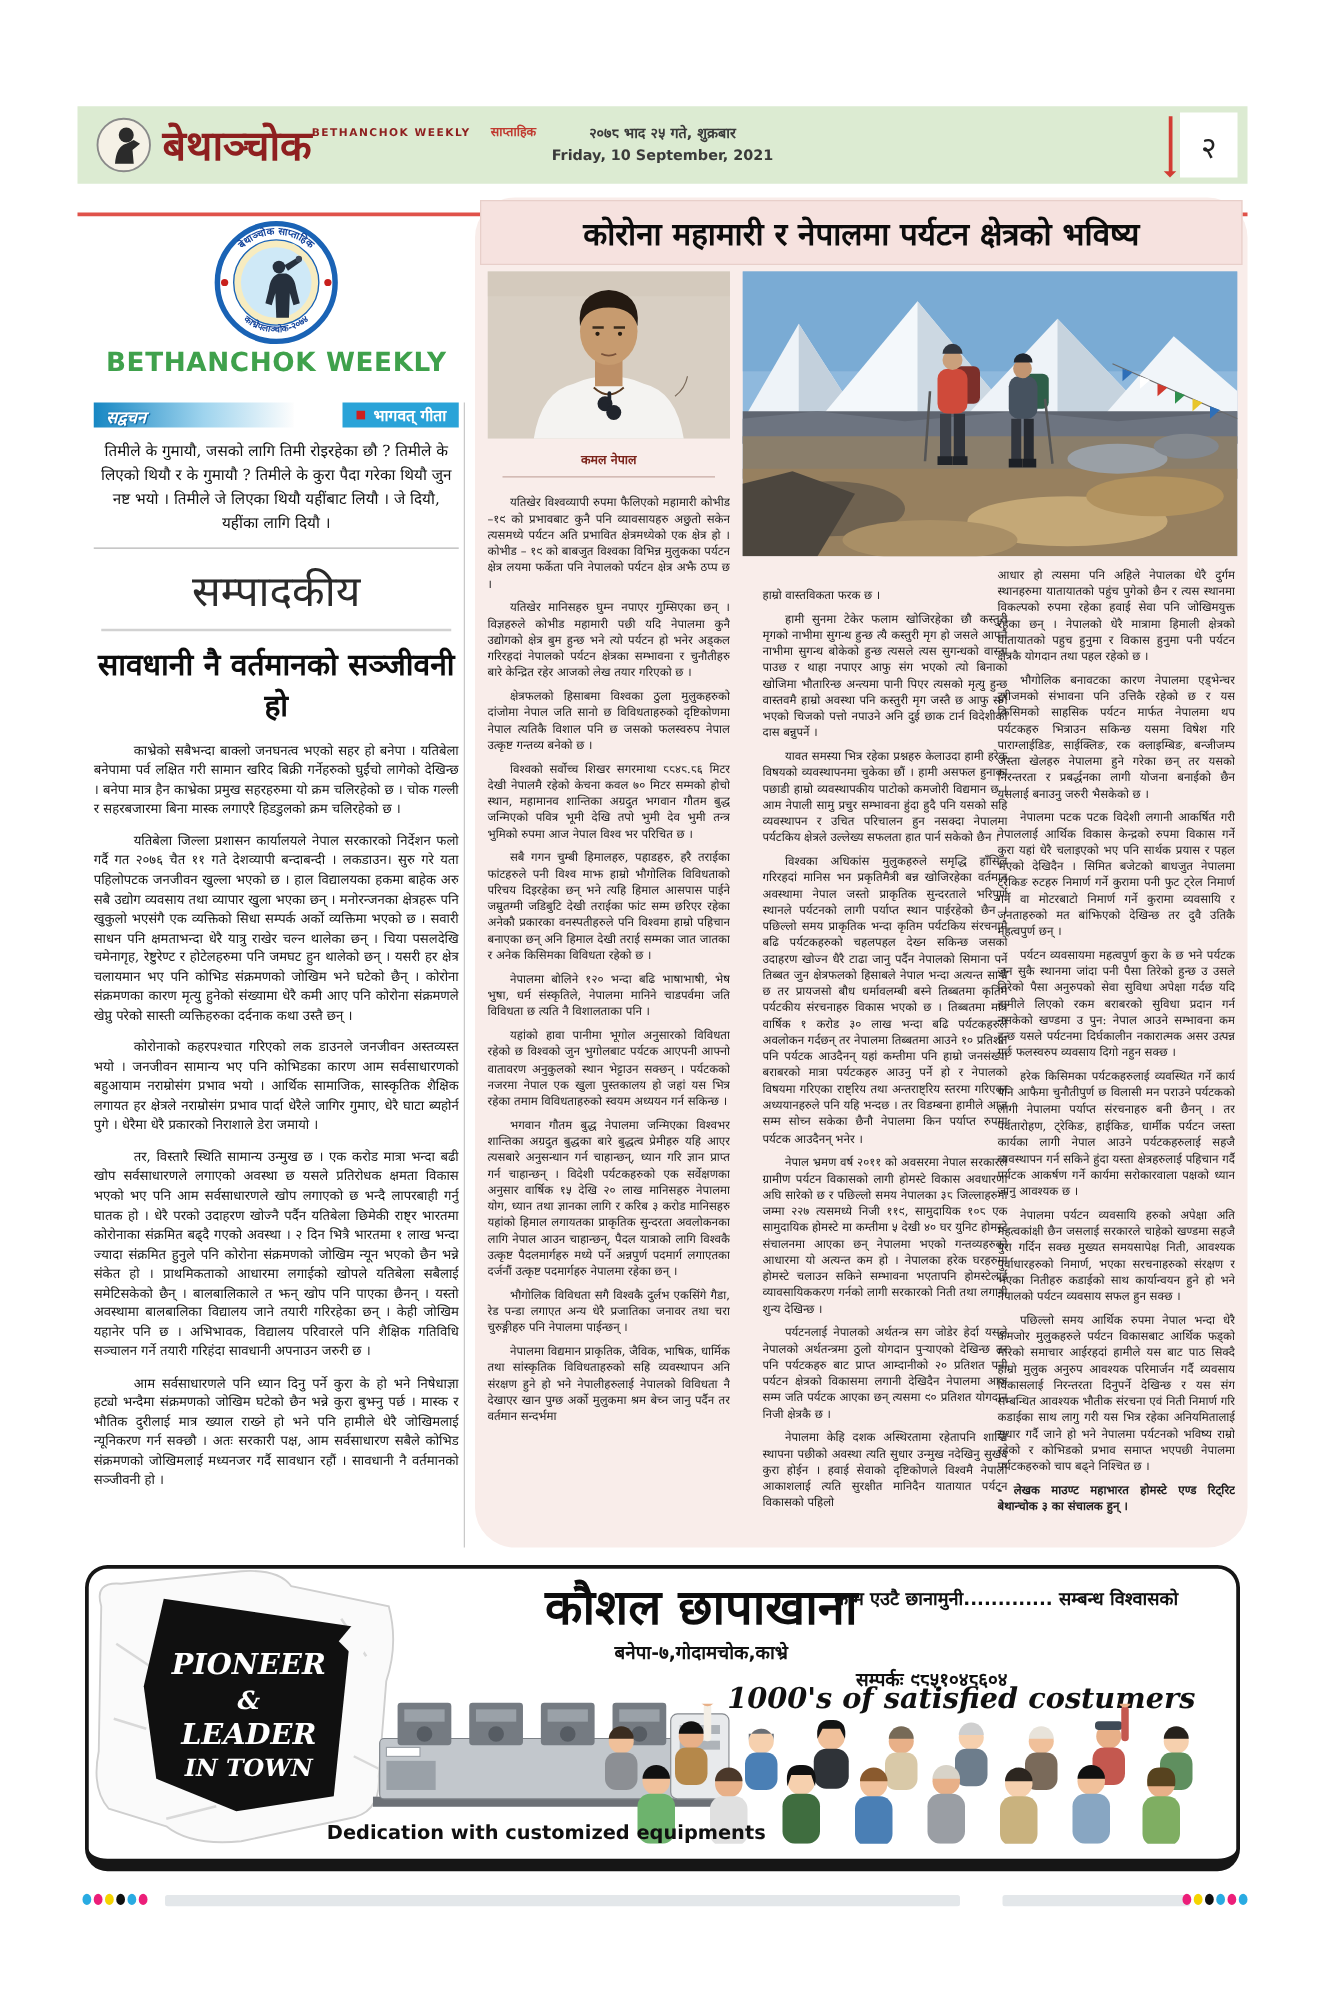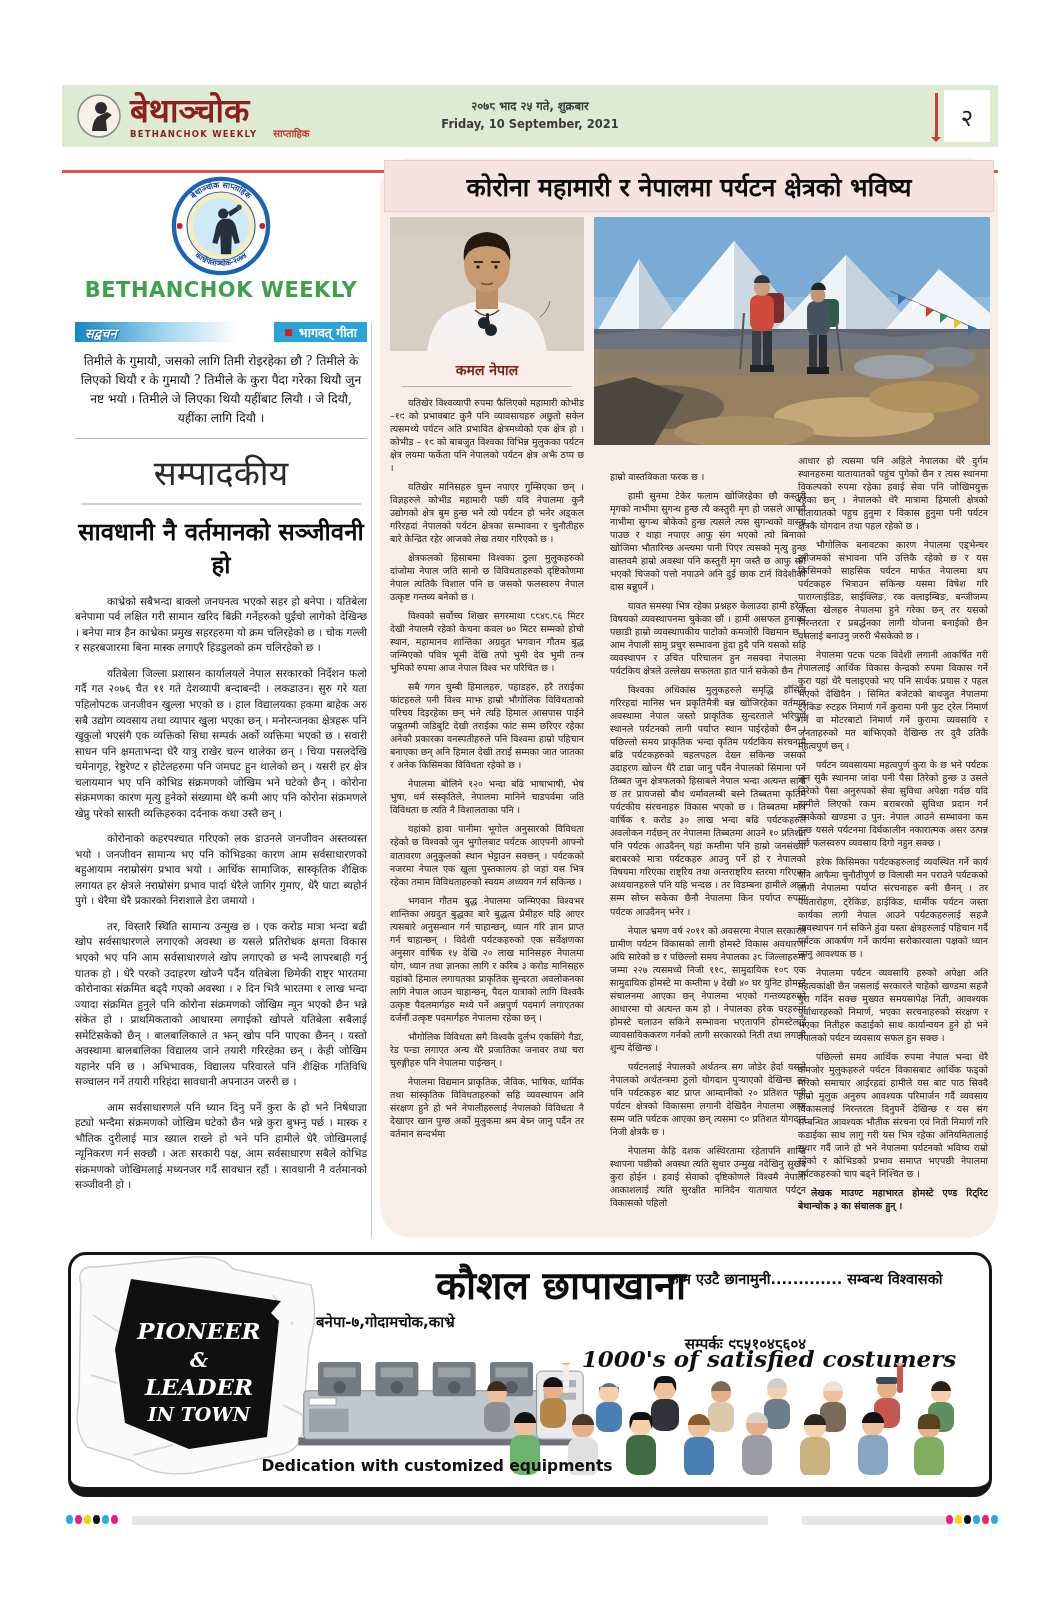--- a/index.html
+++ b/index.html
@@ -3,21 +3,21 @@
 <meta charset="utf-8">
 <style>
   html,body{margin:0;padding:0;background:#fff;}
   .page{position:relative;width:1060px;height:1600px;background:#ffffff;
         font-family:"DejaVu Sans",sans-serif;color:#1c1c1c;overflow:hidden;}
 
   
   .masthead{position:absolute;left:62px;top:85px;width:936px;height:62px;
             background:#dcebd2;display:flex;align-items:center;}
   .brand{display:flex;align-items:center;gap:8px;padding-left:14px;}
-  .brand-text{display:flex;flex-direction:column;line-height:1;}
+  .brand-text{display:flex;flex-direction:row;line-height:1;}
   .brand-title{font-size:33px;font-weight:800;color:#8e1f1f;font-family:"DejaVu Serif",serif;}
   .brand-sub{display:flex;gap:16px;align-items:baseline;margin-top:2px;}
   .brand-sub .en{font-size:8.5px;font-weight:700;color:#8e1f1f;letter-spacing:1.2px;}
   .brand-sub .np{font-size:10px;color:#c03a30;font-weight:700;}
   .issue-date{position:absolute;left:50%;transform:translateX(-50%);text-align:center;
               font-size:11.5px;font-weight:700;color:#3a3a3a;line-height:1.55;}
   .pageno-wrap{position:absolute;right:8px;top:5px;height:52px;display:flex;align-items:center;gap:6px;}
   .red-mark{width:3px;height:46px;background:#d23c33;position:relative;}
   .red-mark:after{content:"";position:absolute;left:-4px;bottom:-8px;
                   border:5px solid transparent;border-top-color:#d23c33;}
@@ -50,40 +50,40 @@
            font-size:10.5px;line-height:1.48;text-align:justify;color:#161616;}
   .ed-body p{margin:0 0 10px;text-indent:32px;}
 
   
   .article{position:absolute;left:380px;top:158px;width:618px;height:1080px;background:#f9edea;border-radius:32px;}
   .art-headline{margin:2px 4px 0;height:50px;background:#f6e2df;border:1px solid #e8cfca;
                 display:flex;align-items:center;justify-content:center;
                 font-family:"DejaVu Serif",serif;font-weight:700;font-size:25px;color:#0c0c0c;}
   .art-body{position:relative;height:1024px;}
   .author-card{position:absolute;left:10px;top:5px;width:194px;}
-  .author-name{margin-top:5px;text-align:center;font-size:14px;font-weight:700;color:#7c241b;
+  .author-name{margin-top:5px;text-align:center;font-size:10px;font-weight:700;color:#7c241b;
                font-family:"DejaVu Serif",serif;}
   .author-hr{border:0;border-top:1px solid #c7aba4;margin:7px 12px 0;}
   .mtn{position:absolute;left:214px;top:5px;width:396px;height:228px;}
   .col{position:absolute;overflow:hidden;font-family:"DejaVu Serif",serif;font-size:9.3px;
        line-height:1.4;text-align:justify;color:#1a1a1a;}
   .col p{margin:0 0 6px;text-indent:18px;}
   .col p.cont{text-indent:0;}
   .col p.byline{font-weight:700;text-indent:0;margin-top:6px;}
   .col1{left:10px;top:184px;width:194px;height:832px;}
   .col2{left:214px;top:258px;width:196px;height:774px;margin-left:16px;}
   .col3{left:418px;top:242px;width:190px;height:774px;}
 
   
   .ad{position:absolute;left:68px;top:1252px;width:918px;height:232px;background:#ffffff;
       border:3px solid #161616;border-bottom-width:10px;border-radius:18px;overflow:hidden;}
   .torn{position:absolute;left:2px;top:0;}
   .ad-title{position:absolute;left:245px;top:2px;width:490px;text-align:center;font-size:39px;
             font-weight:800;font-family:"DejaVu Serif",serif;color:#0d0d0d;}
-  .ad-addr{position:absolute;left:245px;top:56px;width:490px;text-align:left;
+  .ad-addr{position:absolute;left:245px;top:56px;width:490px;text-align:center;
            font-size:15px;font-weight:700;color:#111;}
   .ad-contact{position:absolute;left:245px;top:78px;width:490px;text-align:right;
               font-size:15px;font-weight:700;color:#111;}
   .ad-tag{position:absolute;right:6px;top:8px;width:356px;text-align:center;font-weight:700;color:#111;}
   .ad-tag .t1{font-size:16px;}
   .ad-tag .t2{font-size:14.5px;margin-top:5px;}
   .ad-cust{position:absolute;right:20px;top:90px;width:400px;text-align:center;
            font-family:"DejaVu Serif",serif;font-style:italic;font-weight:700;font-size:23px;color:#111;}
   .press{position:absolute;left:222px;top:98px;}
   .crowd{position:absolute;left:396px;top:108px;}

